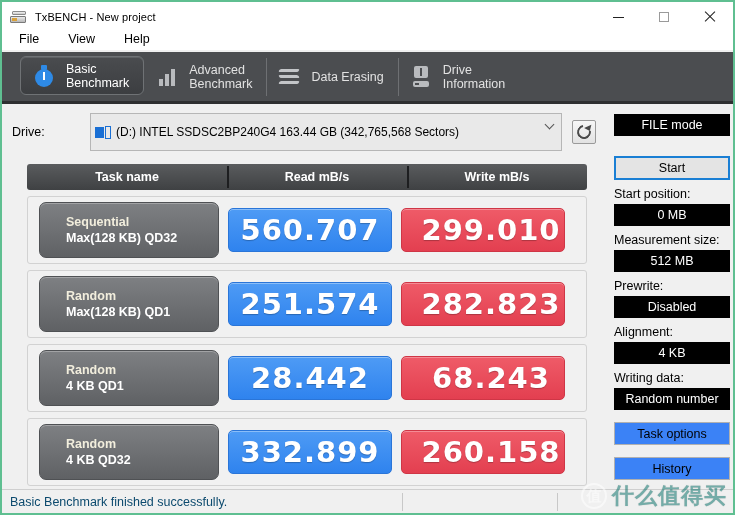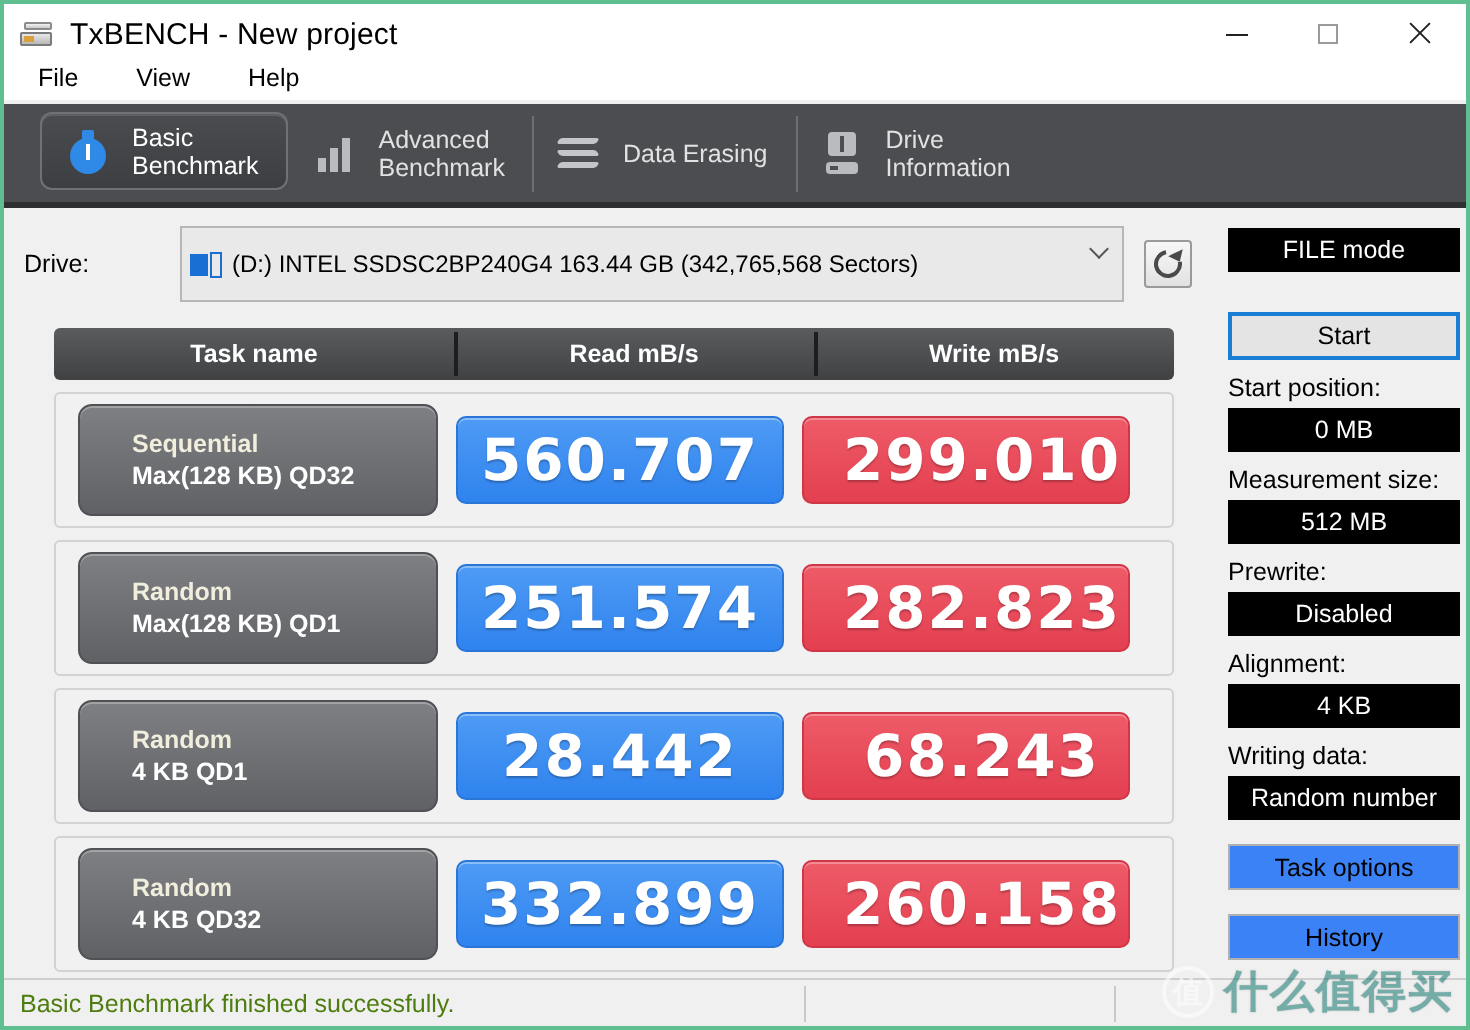--- a/index.html
+++ b/index.html
@@ -35,21 +35,21 @@
   .title-icon .disk-bot {
     position: absolute; left: 0px; top: 7px; width: 16px; height: 7px;
     background: linear-gradient(#e8e8e8, #b8b8b8);
     border: 1px solid #7a7a7a; border-radius: 1px;
   }
   .title-icon .disk-led {
     position: absolute; left: 2px; top: 9px; width: 5px; height: 3px;
     background: #d9a13b;
   }
   .title-text {
-    font-size: 15px; color: #000; letter-spacing: 0.1px;
+    font-size: 11px; color: #000; letter-spacing: 0.1px;
   }
   .win-buttons {
     position: absolute; right: 0; top: 0; height: 30px; display: flex;
   }
   .win-btn {
     width: 46px; height: 30px;
     display: flex; align-items: center; justify-content: center;
     color: #222; font-size: 13px;
   }
   .win-btn .glyph-min { width: 11px; height: 1px; background: #222; }
@@ -289,21 +289,21 @@
     display: flex; align-items: center; justify-content: center;
     font-size: 12.5px; color: #000;
   }
 
   
   .statusbar {
     position: absolute; left: 0; bottom: 0; width: 731px; height: 24px;
     background: #f0f0f0; border-top: 1px solid #cfcfcf;
     display: flex; align-items: center;
   }
-  .status-text { font-size: 12.5px; color: #4d7c0f; margin-left: 8px; }
+  .status-text { font-size: 12.5px; color: #0c4a6e; margin-left: 8px; }
   .status-sep {
     position: absolute; top: 3px; width: 1px; height: 18px; background: #c8c8c8;
   }
 
   
   .watermark {
     position: absolute; right: 6px; bottom: 2px;
     display: flex; align-items: center;
     opacity: .55; pointer-events: none;
   }

